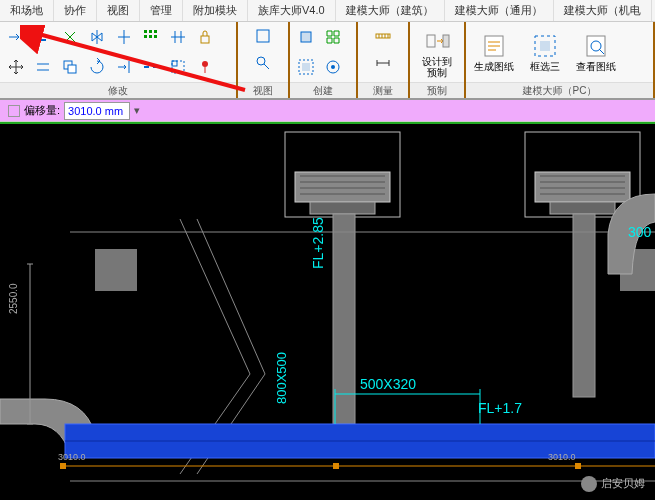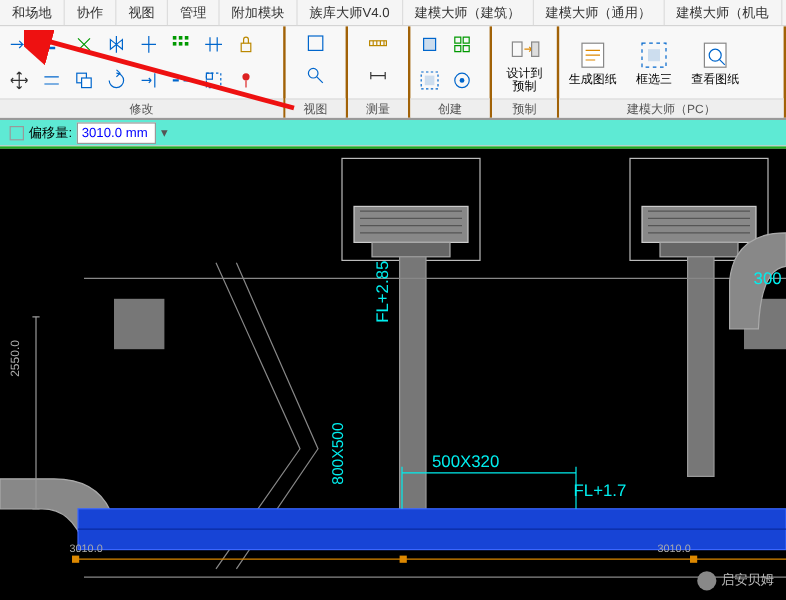--- a/index.html
+++ b/index.html
@@ -8,21 +8,21 @@
 .tab{padding:3px 10px;border-right:1px solid #ddd;color:#333;cursor:pointer}
 .ribbon{height:78px;display:flex;background:#f8f8f8;border-bottom:2px solid #999}
 .panel{border-right:2px solid #a16207;display:flex;flex-direction:column;position:relative}
 .panel-body{flex:1;display:flex;align-items:center;padding:2px 4px;gap:3px;flex-wrap:wrap}
 .panel-label{height:16px;text-align:center;color:#555;background:#eee;border-top:1px solid #ddd;font-size:10px;padding-top:1px}
 .rbtn{width:24px;height:24px;display:flex;align-items:center;justify-content:center;border:1px solid transparent;cursor:pointer}
 .rbtn svg{width:18px;height:18px}
 .bigbtn{width:48px;display:flex;flex-direction:column;align-items:center;gap:1px;padding:2px;cursor:pointer}
 .bigbtn svg{width:28px;height:28px}
 .bigbtn span{font-size:10px;text-align:center;line-height:11px}
-.offset-bar{height:22px;display:flex;align-items:center;background:#5eead4;border-bottom:1px solid #ccc;padding-left:8px;gap:4px}
+.offset-bar{height:22px;display:flex;align-items:center;background:#f0abfc;border-bottom:1px solid #ccc;padding-left:8px;gap:4px}
 .offset-input{width:66px;height:18px;border:1px solid #999;background:#fff;color:#00f;padding:0 3px;font-size:11px}
 .divider{height:2px;background:#2a2}
 .canvas{position:relative;width:655px;height:376px;background:#000;overflow:hidden}
 .canvas svg{position:absolute;top:0;left:0}
 .arrow{position:absolute;top:25px;left:20px;z-index:10}
 .watermark{position:absolute;right:10px;bottom:8px;color:#bbb;font-size:11px;display:flex;align-items:flex-start;gap:4px}
 .watermark .wx{width:16px;height:16px;background:#888;border-radius:50%;display:inline-block}
 </style>
 </head>
 <body>
@@ -147,63 +147,63 @@
       <div class="rbtn">
           <svg viewBox="0 0 18 18">
             <circle cx="7" cy="7" r="4" stroke="#06c" fill="none"></circle>
             <path d="M10 10l5 5" stroke="#06c"></path>
           </svg>
         </div>
     </div>
     <div class="panel-label">视图</div>
   </div>
 
+  <div class="panel" style="width:68px">
+    <div class="panel-body">
+      <div class="rbtn">
+          <svg viewBox="0 0 18 18">
+            <rect x="4" y="4" width="10" height="10" stroke="#06c" fill="#cde"></rect>
+          </svg>
+        </div>
+      <div class="rbtn">
+          <svg viewBox="0 0 18 18">
+            <path d="M3 3h5v5H3zM10 3h5v5h-5zM3 10h5v5H3zM10 10h5v5h-5z" stroke="#090" fill="none"></path>
+          </svg>
+        </div>
+      <div class="rbtn">
+          <svg viewBox="0 0 18 18">
+            <rect x="2" y="2" width="14" height="14" stroke="#06c" fill="none" stroke-dasharray="2"></rect>
+            <rect x="5" y="5" width="8" height="8" fill="#cde"></rect>
+          </svg>
+        </div>
+      <div class="rbtn">
+          <svg viewBox="0 0 18 18">
+            <circle cx="9" cy="9" r="6" stroke="#06c" fill="none"></circle>
+            <circle cx="9" cy="9" r="2" fill="#06c"></circle>
+          </svg>
+        </div>
+    </div>
+    <div class="panel-label">创建</div>
+  </div>
+
   <div class="panel" style="width:52px">
     <div class="panel-body" style="flex-direction:column">
       <div class="rbtn">
           <svg viewBox="0 0 18 18">
             <rect x="2" y="7" width="14" height="4" stroke="#b80" fill="none"></rect>
             <path d="M5 7v4M8 7v4M11 7v4M14 7v4" stroke="#b80"></path>
           </svg>
         </div>
       <div class="rbtn">
           <svg viewBox="0 0 18 18">
             <path d="M3 9h12M3 6v6M15 6v6" stroke="#333"></path>
           </svg>
         </div>
     </div>
     <div class="panel-label">测量</div>
-  </div>
-
-  <div class="panel" style="width:68px">
-    <div class="panel-body">
-      <div class="rbtn">
-          <svg viewBox="0 0 18 18">
-            <rect x="4" y="4" width="10" height="10" stroke="#06c" fill="#cde"></rect>
-          </svg>
-        </div>
-      <div class="rbtn">
-          <svg viewBox="0 0 18 18">
-            <path d="M3 3h5v5H3zM10 3h5v5h-5zM3 10h5v5H3zM10 10h5v5h-5z" stroke="#090" fill="none"></path>
-          </svg>
-        </div>
-      <div class="rbtn">
-          <svg viewBox="0 0 18 18">
-            <rect x="2" y="2" width="14" height="14" stroke="#06c" fill="none" stroke-dasharray="2"></rect>
-            <rect x="5" y="5" width="8" height="8" fill="#cde"></rect>
-          </svg>
-        </div>
-      <div class="rbtn">
-          <svg viewBox="0 0 18 18">
-            <circle cx="9" cy="9" r="6" stroke="#06c" fill="none"></circle>
-            <circle cx="9" cy="9" r="2" fill="#06c"></circle>
-          </svg>
-        </div>
-    </div>
-    <div class="panel-label">创建</div>
   </div>
 
   <div class="panel" style="width:56px">
     <div class="panel-body">
       <div class="bigbtn">
         <svg viewBox="0 0 28 28">
             <rect x="4" y="8" width="8" height="12" stroke="#888" fill="none"></rect>
             <path d="M14 14h6l-2-2m2 2-2 2" stroke="#d80" fill="none"></path>
             <rect x="20" y="8" width="6" height="12" stroke="#888" fill="#ddd"></rect>
           </svg>

